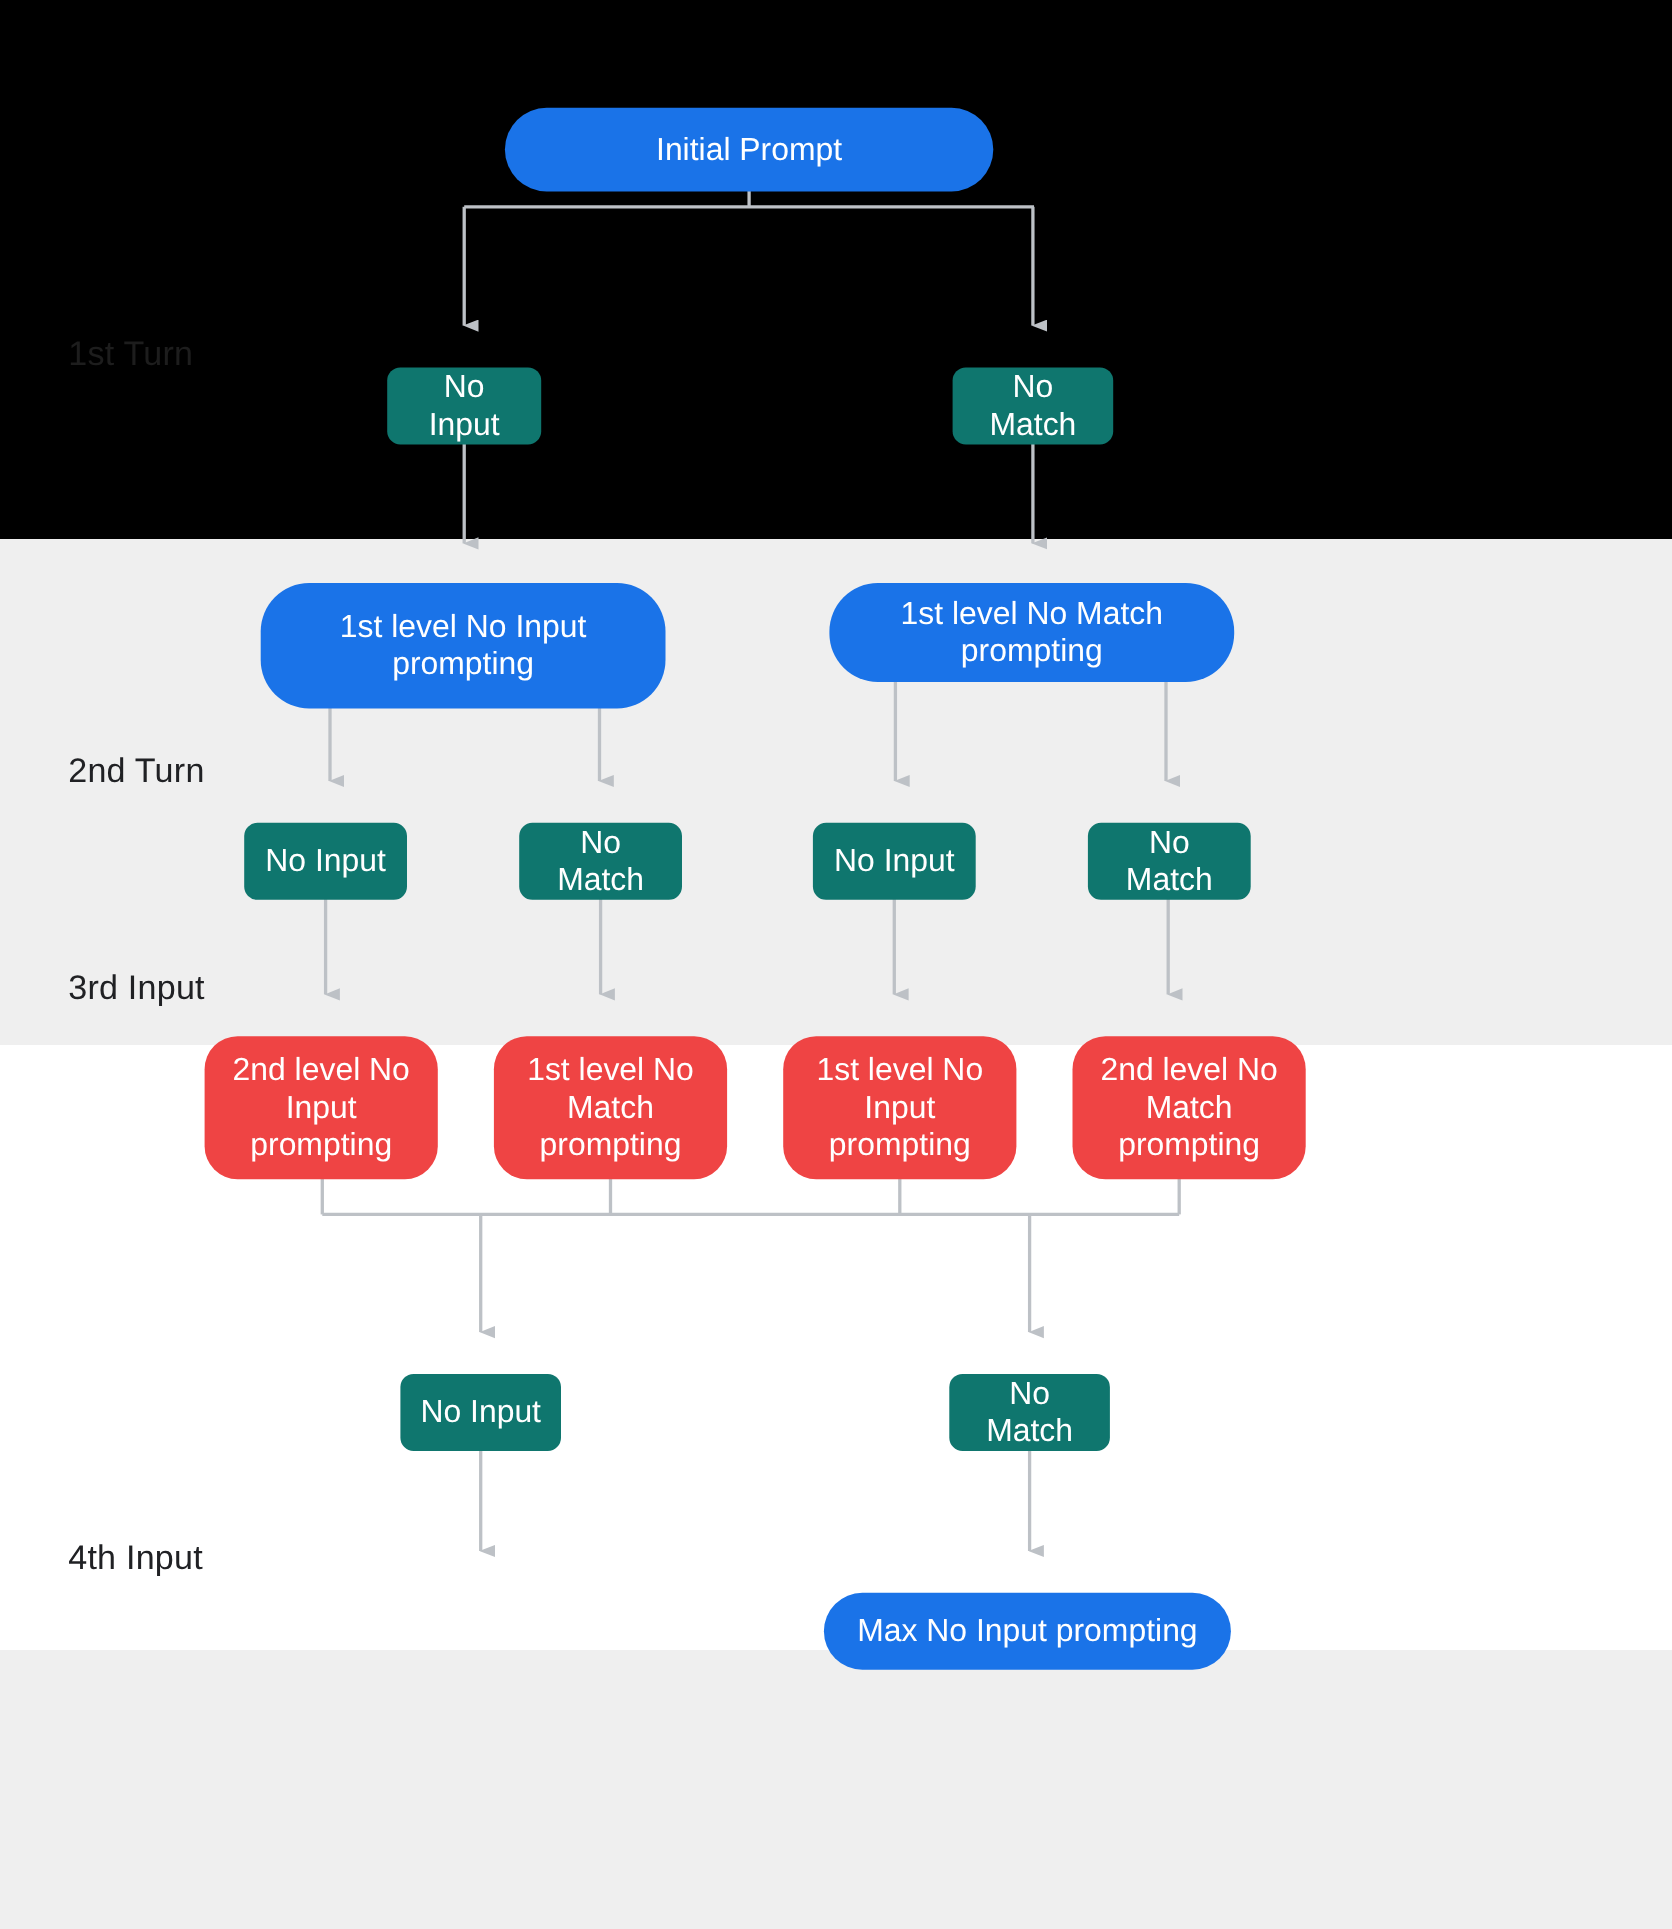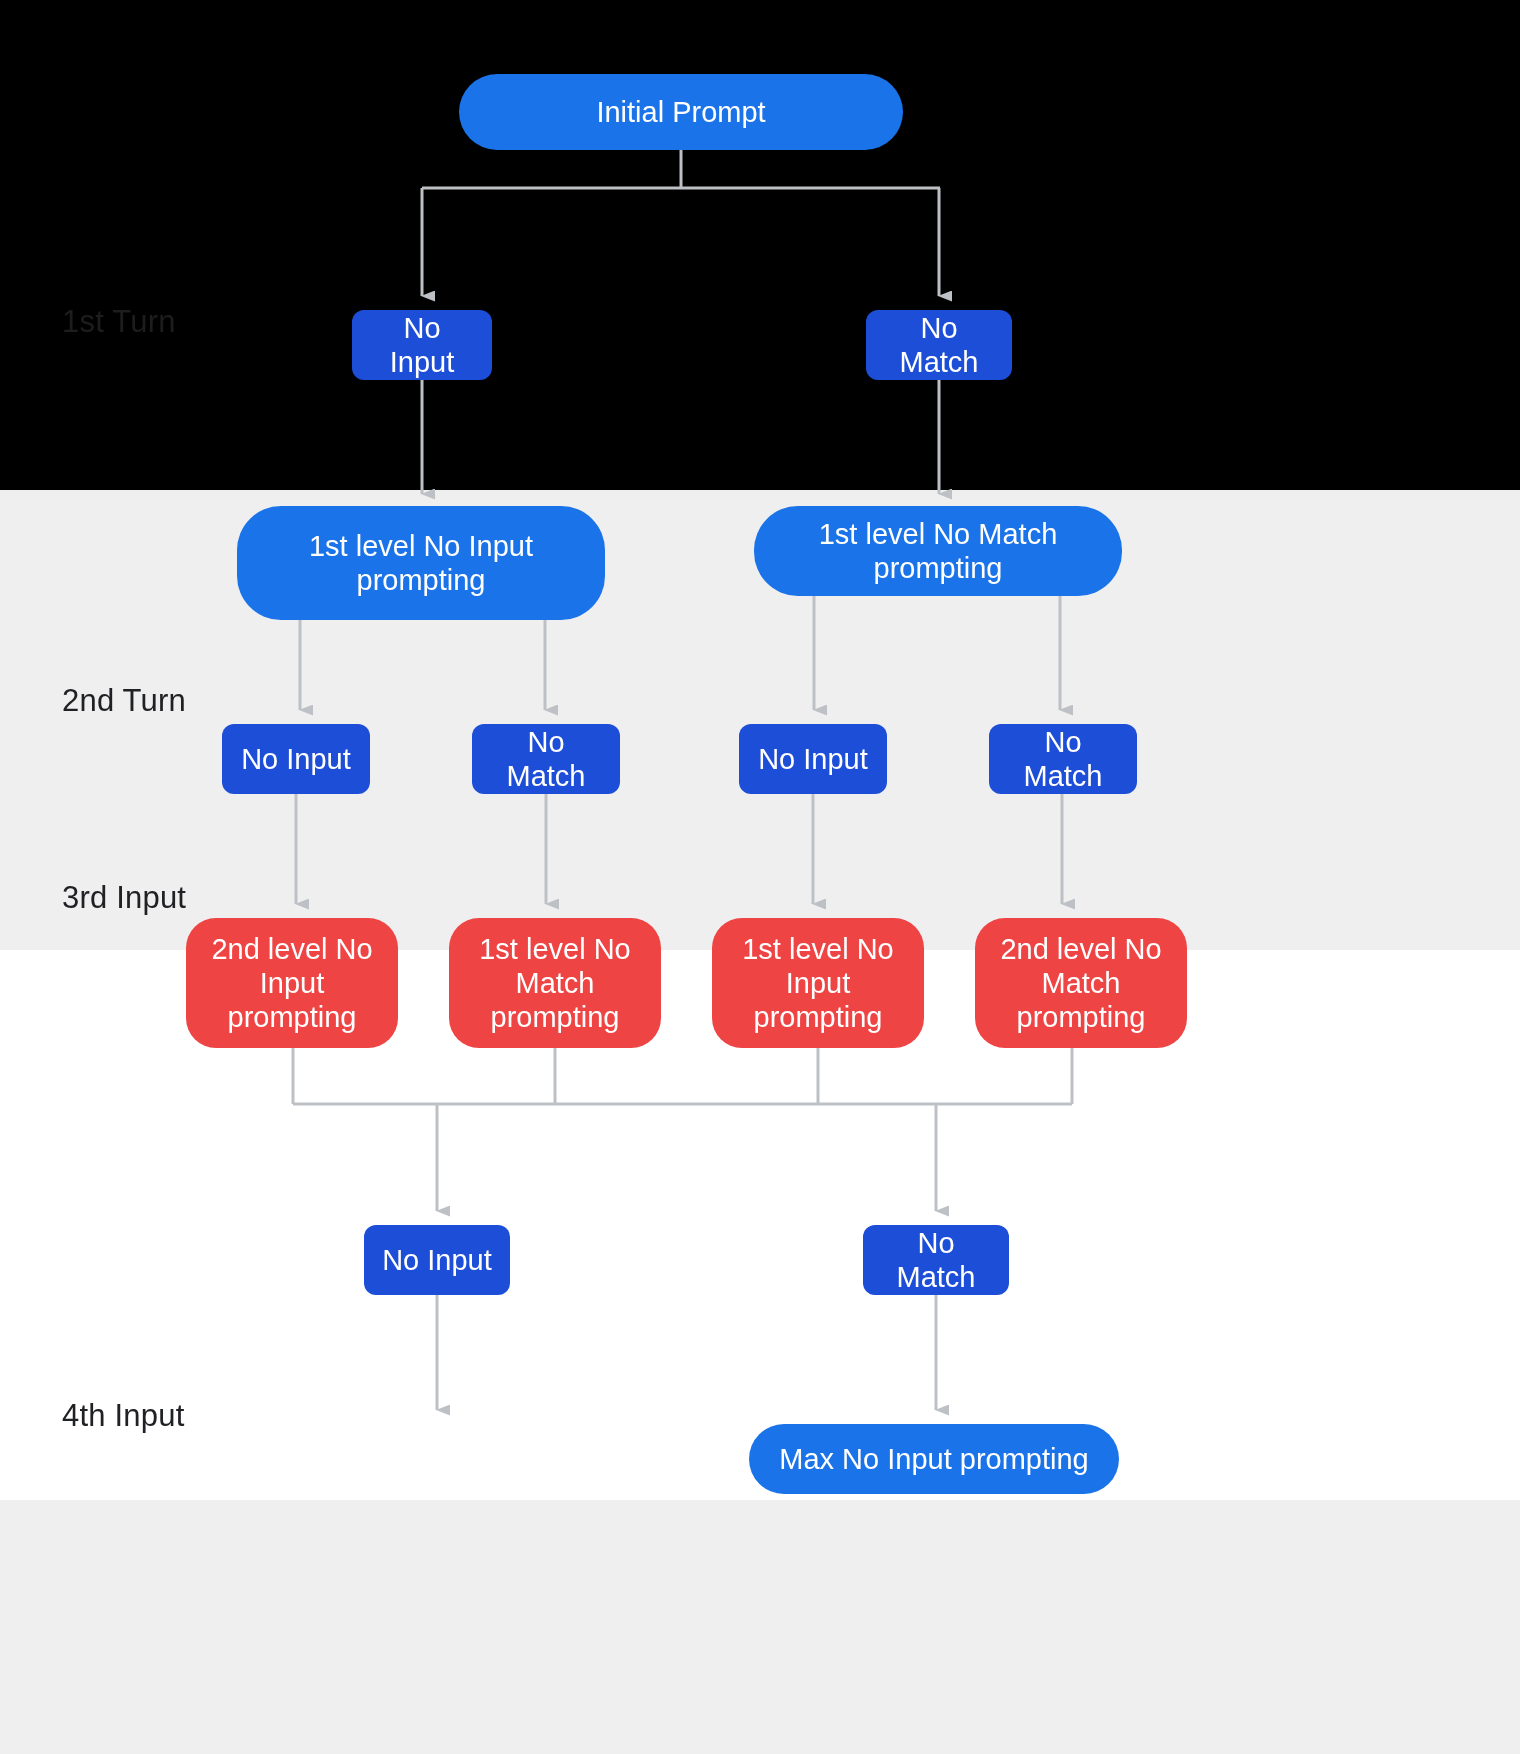--- a/index.html
+++ b/index.html
@@ -53,31 +53,32 @@
     align-items: center;
     justify-content: center;
     text-align: center;
     color: #ffffff;
     font-size: 29px;
     font-weight: 400;
     line-height: 1.18;
     box-sizing: border-box;
     padding: 4px 16px;
     white-space: pre-line;
+    margin-top: 24px;
   }
   .node-blue {
     background: #1a73e8;
     border-radius: 44px;
   }
   .node-blue-tall {
     background: #ef4444;
     border-radius: 30px;
   }
   .node-green {
-    background: #1d4ed8;
+    background: #0f766e;
     border-radius: 12px;
   }
 </style>
 </head>
 <body>
 
 <div id="diagram-root">
 
   <div class="band band-dark" style="top:0px;height:490px;"></div>
   <div class="band band-grey" style="top:490px;height:460px;"></div>

